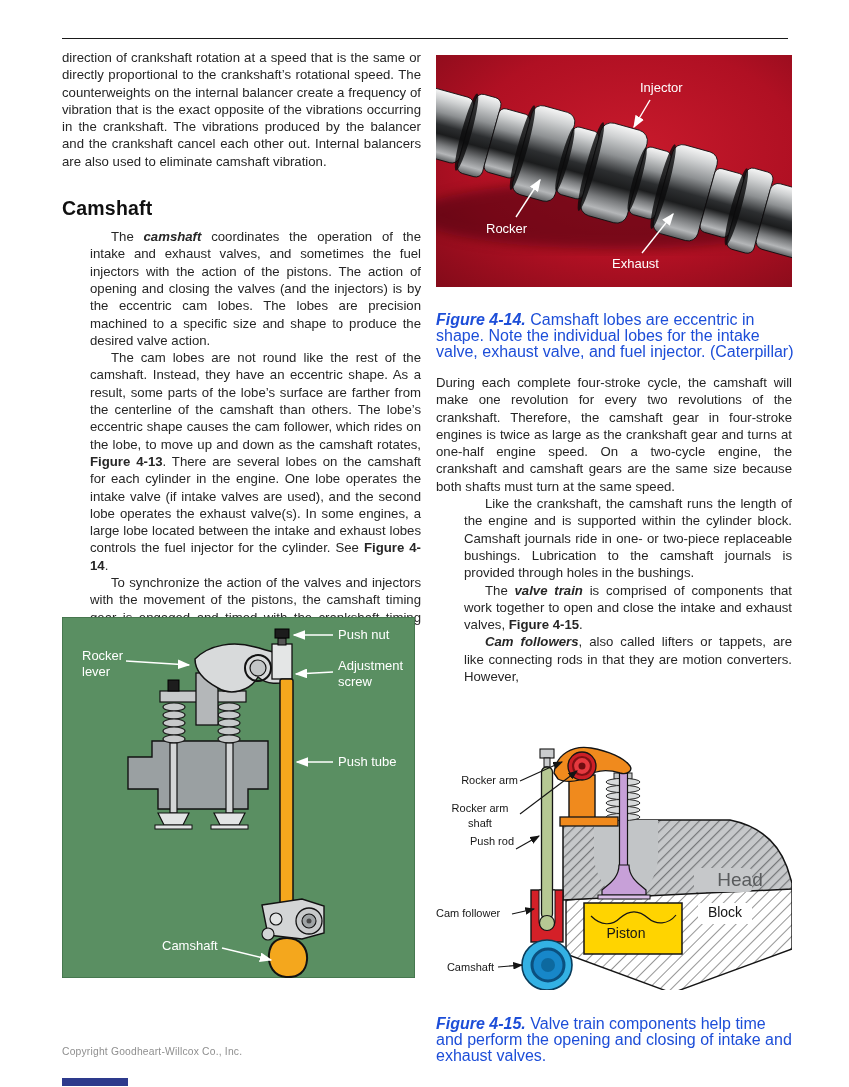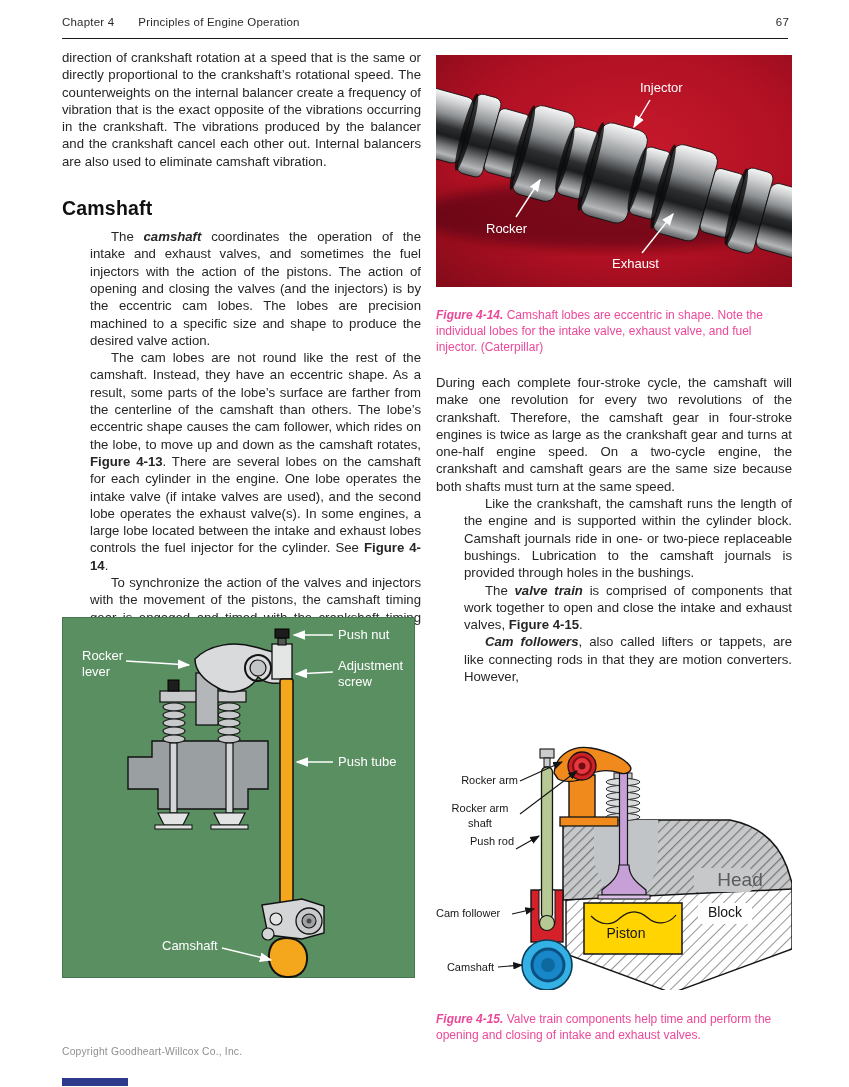--- a/index.html
+++ b/index.html
@@ -16,45 +16,40 @@
   
   .col{position:absolute;text-align:justify;font-size:13.2px;line-height:17.3px;color:#262626;}
   .col p{margin:0;}
   .col p.ind{text-indent:21px;margin-left:28px;}
   h2.section{font-size:19.5px;line-height:25px;margin:26px 0 7px 0;font-weight:bold;
              color:#101010;text-align:left;letter-spacing:.2px;}
   .left-col{left:62px;top:49px;width:359px;}
   .right-col{left:436px;top:374px;width:356px;}
 
   
-  .caption{position:absolute;font-size:12px;line-height:15.9px;color:#ec4899;text-align:left;}
+  .caption{position:absolute;font-size:16px;line-height:15.9px;color:#1d4ed8;text-align:left;}
 
   
   .figure{position:absolute;}
   .figure svg{display:block;}
   .fig-label{position:absolute;font-size:13px;line-height:16px;color:#ffffff;}
   .fig15-label{position:absolute;font-size:11px;line-height:15px;color:#161616;}
   .t-right{text-align:right;}
   .t-center{text-align:center;}
   .nowrap{white-space:nowrap;}
 
   
   .copyright{position:absolute;left:62px;top:1046px;font-size:10.3px;color:#8f8f8f;letter-spacing:.2px;}
   .print-mark{position:absolute;left:62px;top:1078px;width:66px;height:8px;background:#2d3a8c;}
 </style>
 </head>
 <body>
 
 <div class="page">
 
-  <div class="header-row">
-    <span class="header-chapter">Chapter 4</span>
-    <span class="header-title">Principles of Engine Operation</span>
-    <span class="header-page">67</span>
-  </div>
   <div class="header-rule"></div>
 
   <div class="col left-col">
     <p><span>direction of crankshaft rotation at a speed that is the same or directly proportional to the crankshaft’s rotational speed. The counterweights on the internal balancer create a frequency of vibration that is the exact opposite of the vibrations occurring in the crankshaft. The vibrations produced by the balancer and the crankshaft cancel each other out. Internal balancers are also used to eliminate camshaft vibration.</span></p>
     <h2 class="section">Camshaft</h2>
     <p class="ind"><span>The </span><b><i>camshaft</i></b><span> coordinates the operation of the intake and exhaust valves, and sometimes the fuel injectors with the action of the pistons. The action of opening and closing the valves (and the injectors) is by the eccentric cam lobes. The lobes are precision machined to a specific size and shape to produce the desired valve action.</span></p>
     <p class="ind"><span>The cam lobes are not round like the rest of the camshaft. Instead, they have an eccentric shape. As a result, some parts of the lobe’s surface are farther from the centerline of the camshaft than others. The lobe’s eccentric shape causes the cam follower, which rides on the lobe, to move up and down as the camshaft rotates, </span><b>Figure 4-13</b><span>. There are several lobes on the camshaft for each cylinder in the engine. One lobe operates the intake valve (if intake valves are used), and the second lobe operates the exhaust valve(s). In some engines, a large lobe located between the intake and exhaust lobes controls the fuel injector for the cylinder. See </span><b>Figure 4-14</b><span>.</span></p>
     <p class="ind"><span>To synchronize the action of the valves and injectors with the movement of the pistons, the camshaft timing gear is engaged and timed with the crankshaft timing gear.</span></p>
   </div>
 

